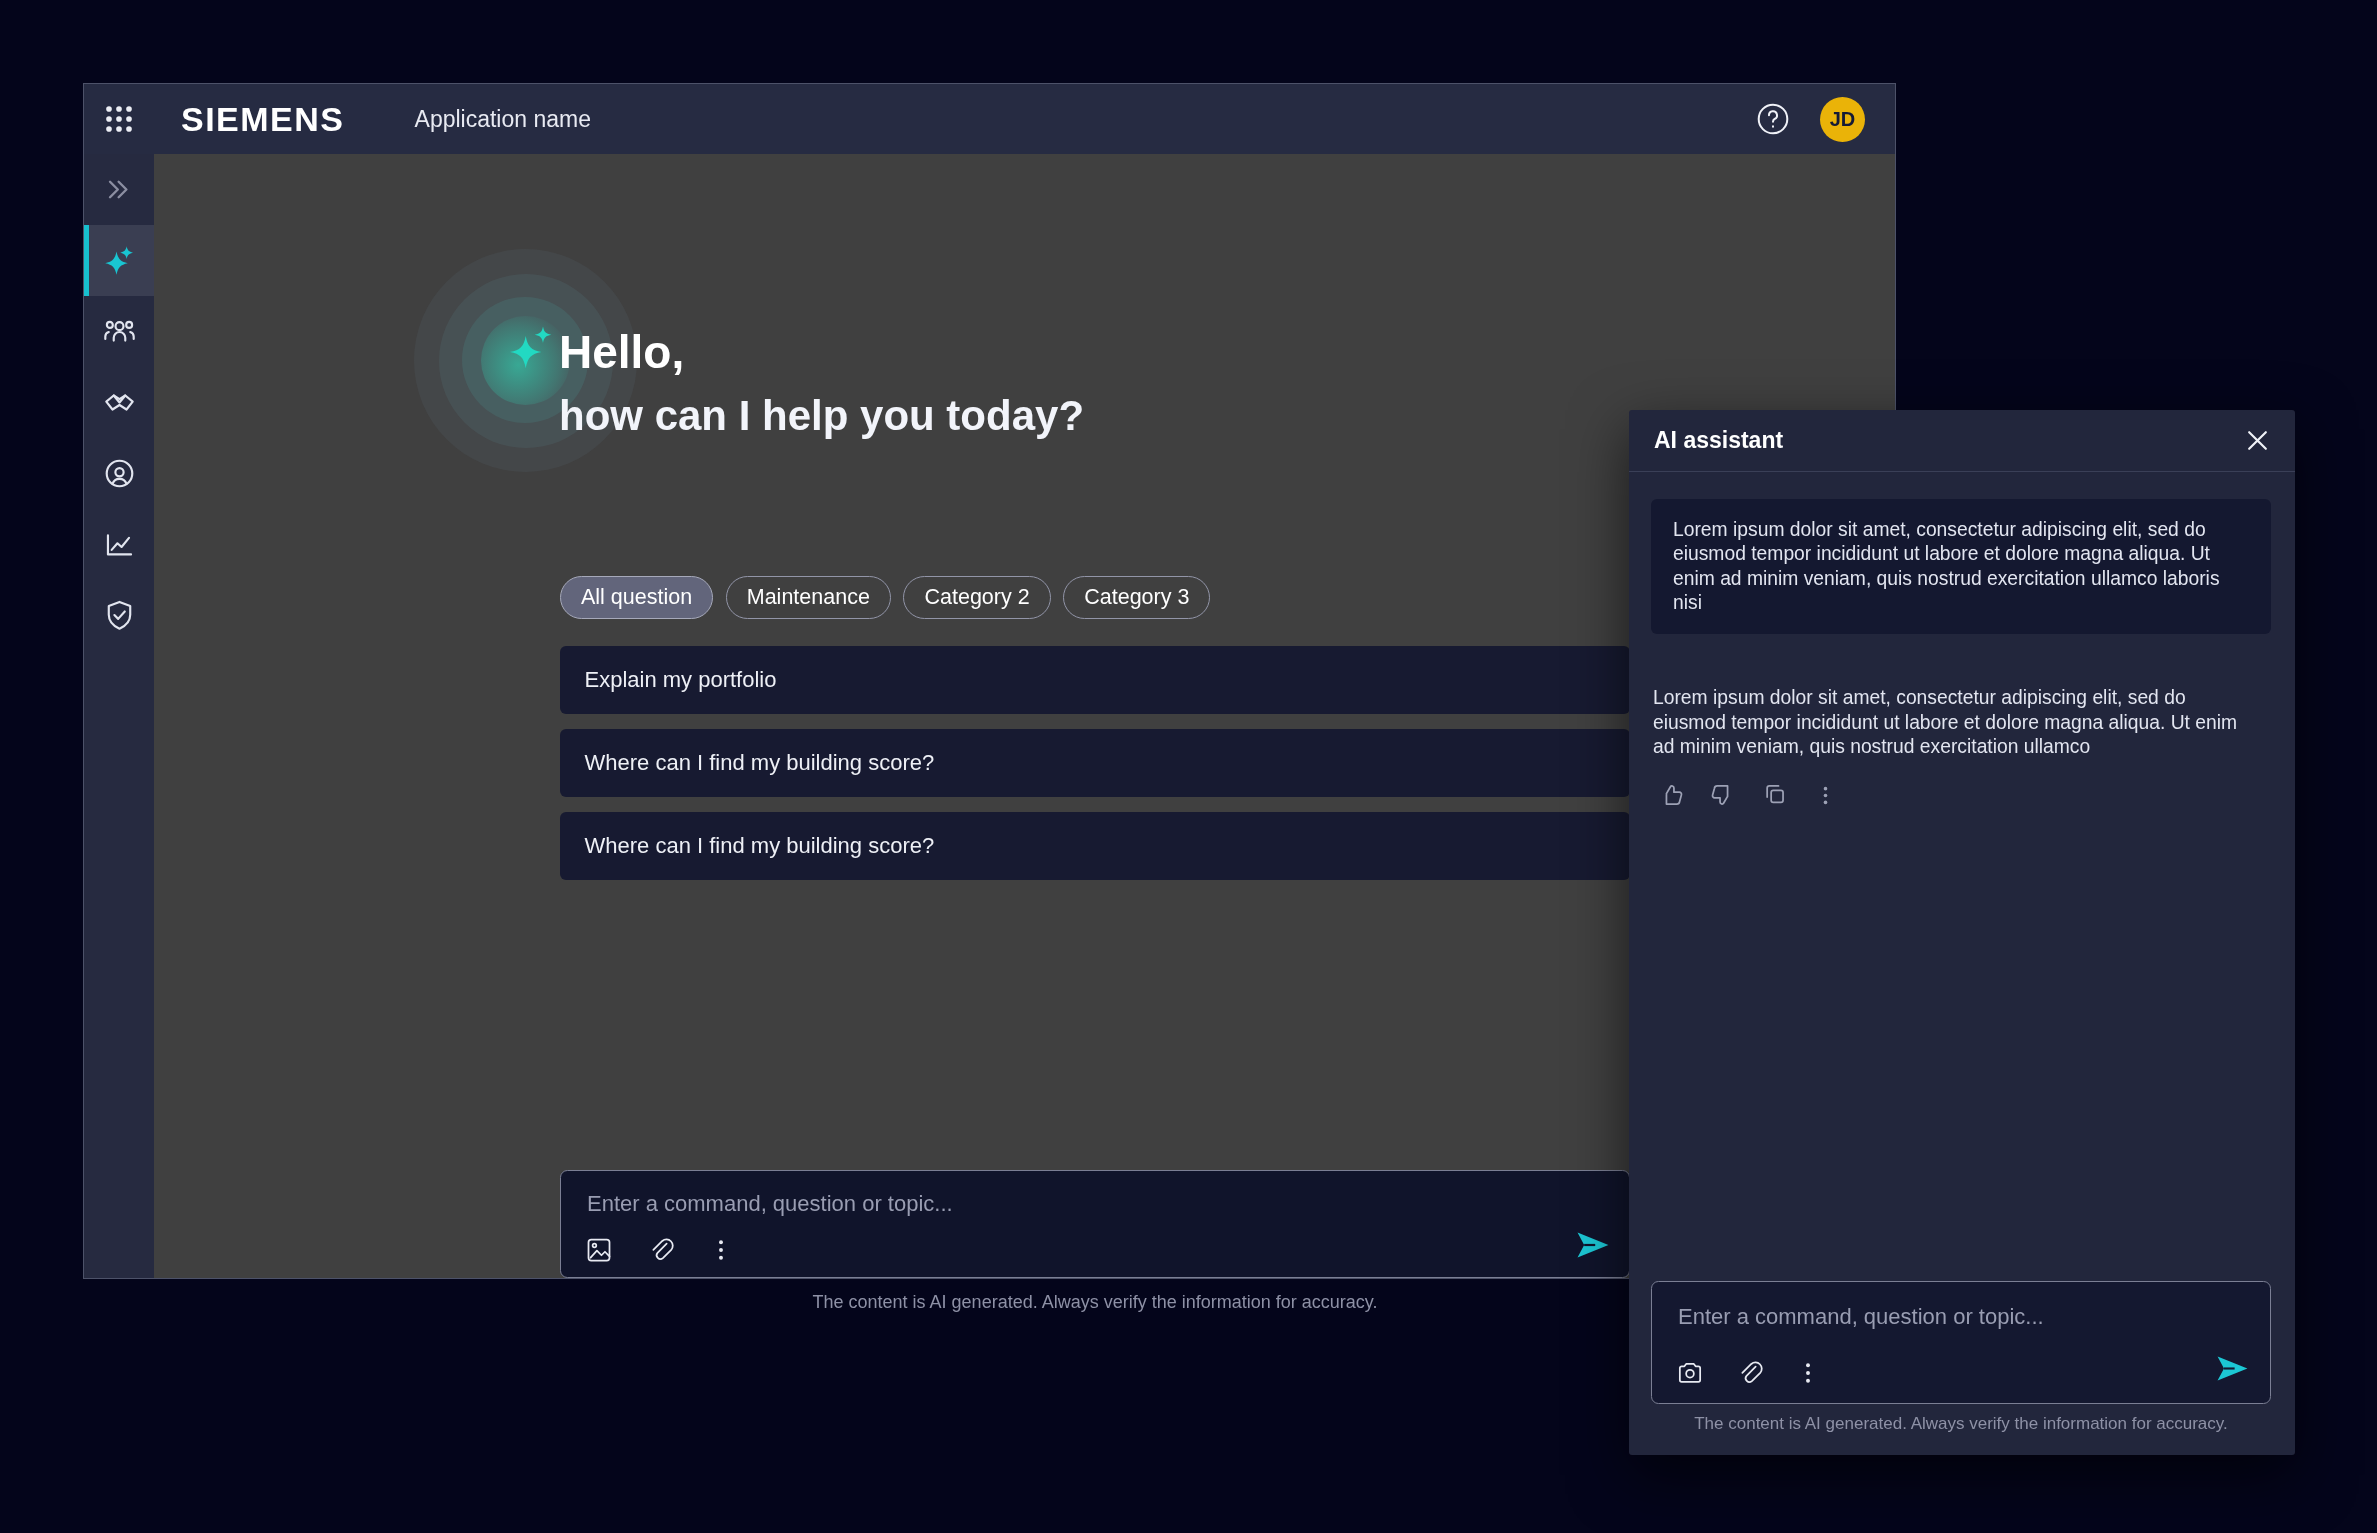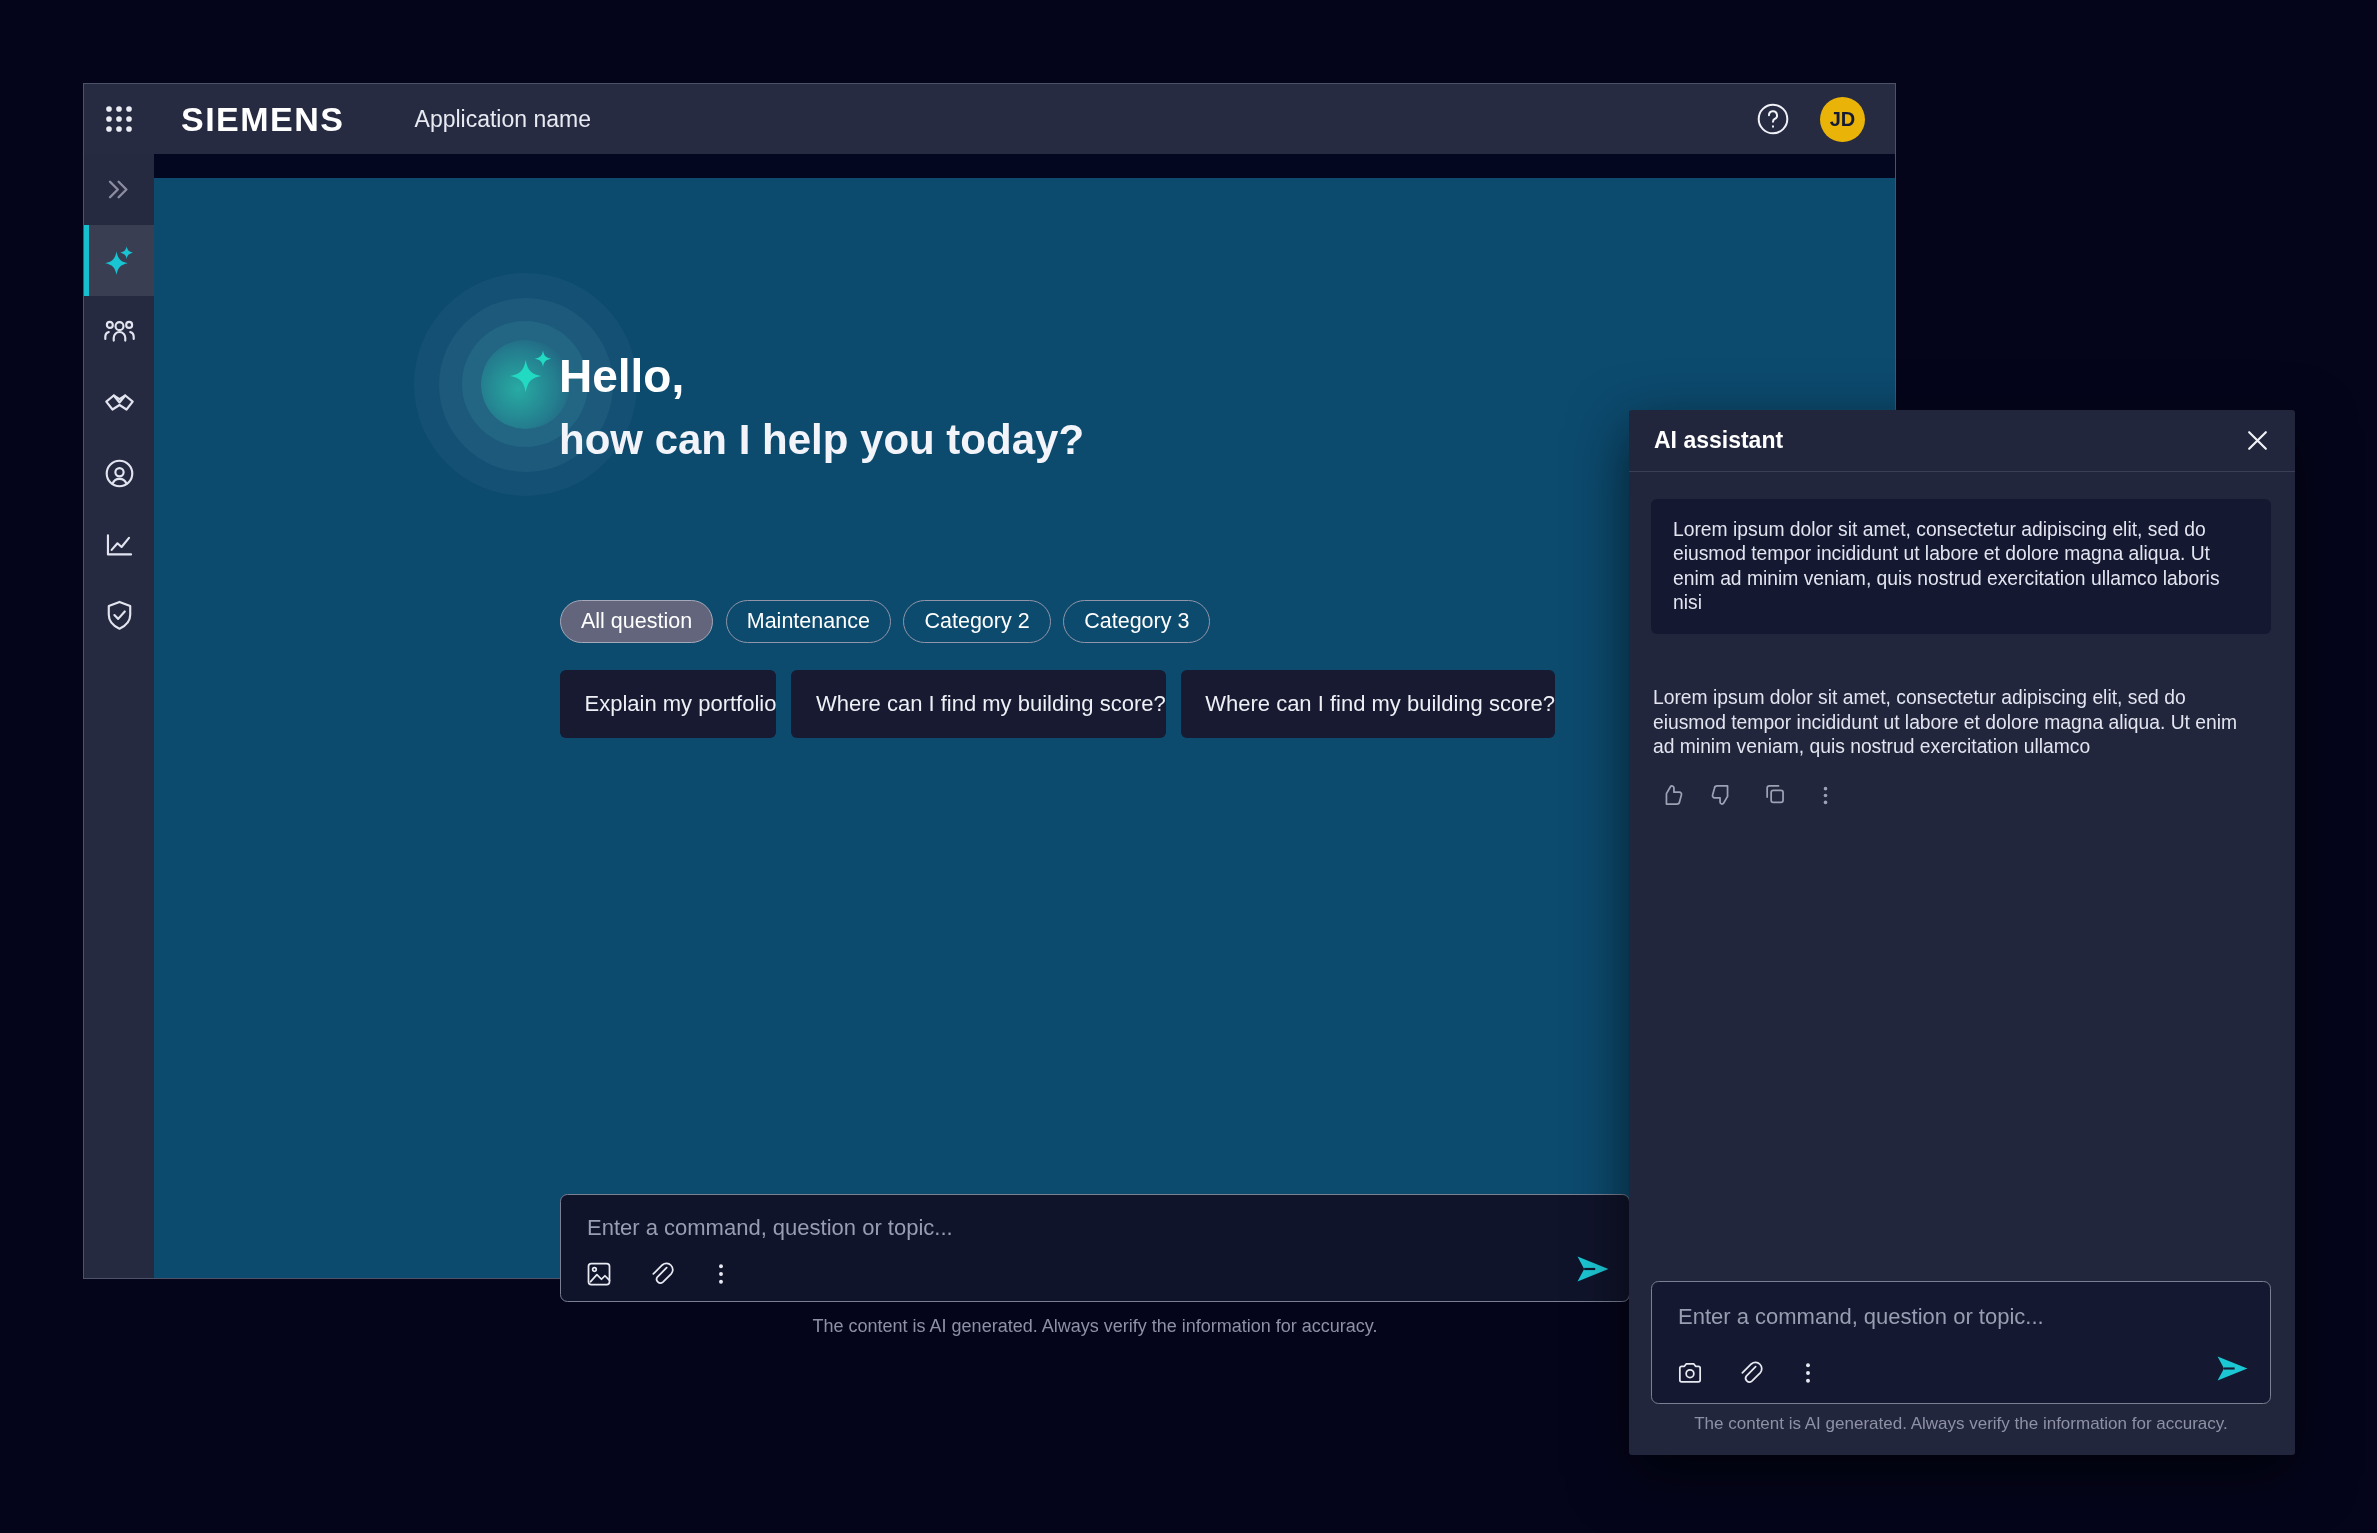--- a/index.html
+++ b/index.html
@@ -35,38 +35,38 @@
   .side-item{
     position:relative;width:70px;height:71px;display:flex;align-items:center;justify-content:center;
     color:#e2e5ef;cursor:pointer;box-sizing:border-box;
   }
   .side-item.collapse{color:#8b8ea1;}
   .side-item.active{background:#3a3e52;}
   .side-item.active::before{
     content:"";position:absolute;left:0;top:0;bottom:0;width:5.2px;background:#17c0cf;
   }
   
-  .main{position:absolute;left:70px;top:70px;right:0;bottom:0;background:#0c4a6e;margin-top:24px;}
+  .main{position:absolute;left:70px;top:70px;right:0;bottom:0;background:#404040;}
   .glow{position:absolute;border-radius:50%;}
   .glow.g1{left:260px;top:95px;width:223px;height:223px;background:rgba(125,165,200,0.07);}
   .glow.g2{left:285px;top:120px;width:174px;height:174px;background:rgba(115,185,200,0.09);}
   .glow.g3{left:308px;top:143px;width:126px;height:126px;background:rgba(75,195,185,0.13);}
   .glow.g4{left:327px;top:162px;width:89px;height:89px;
     background:radial-gradient(circle at 42% 55%, rgba(44,228,190,0.55), rgba(44,228,190,0.18) 55%, rgba(44,228,190,0) 78%);}
   .hero-sparkle{position:absolute;left:354px;top:171px;}
   .hero-greeting{position:absolute;left:405px;top:171px;color:#ffffff;font-size:46px;font-weight:700;}
   .hero-question{position:absolute;left:405px;top:238px;color:#f2f4fa;font-size:42px;font-weight:700;}
   .chips{position:absolute;left:406px;top:422px;display:flex;gap:12.6px;}
   .chip{
     height:43px;border-radius:21.5px;display:flex;align-items:center;
     padding:0 20px;font-size:21.5px;color:#ffffff;border:1.5px solid #9295a8;
     background:transparent;box-sizing:border-box;cursor:pointer;white-space:nowrap;
   }
   .chip.active{background:#62657b;border-color:#a6a9ba;}
-  .prompt-list{position:absolute;left:406px;top:492px;width:1070px;display:flex;gap:15px;}
+  .prompt-list{position:absolute;left:406px;top:492px;width:1070px;display:flex;flex-direction:column;gap:15px;}
   .prompt-card{
     height:68px;border-radius:6px;background:#171a31;display:flex;align-items:center;
     padding-left:24.5px;font-size:22px;color:#eef0f6;cursor:pointer;
   }
   .composer{
     position:absolute;left:406px;top:1016px;width:1070px;height:108px;border-radius:7.4px;
     border:1.5px solid #7b7f94;background:#10142b;box-sizing:border-box;
   }
   .composer input{
     position:absolute;left:24px;top:13.4px;width:966px;height:37px;background:transparent;border:none;outline:none;

